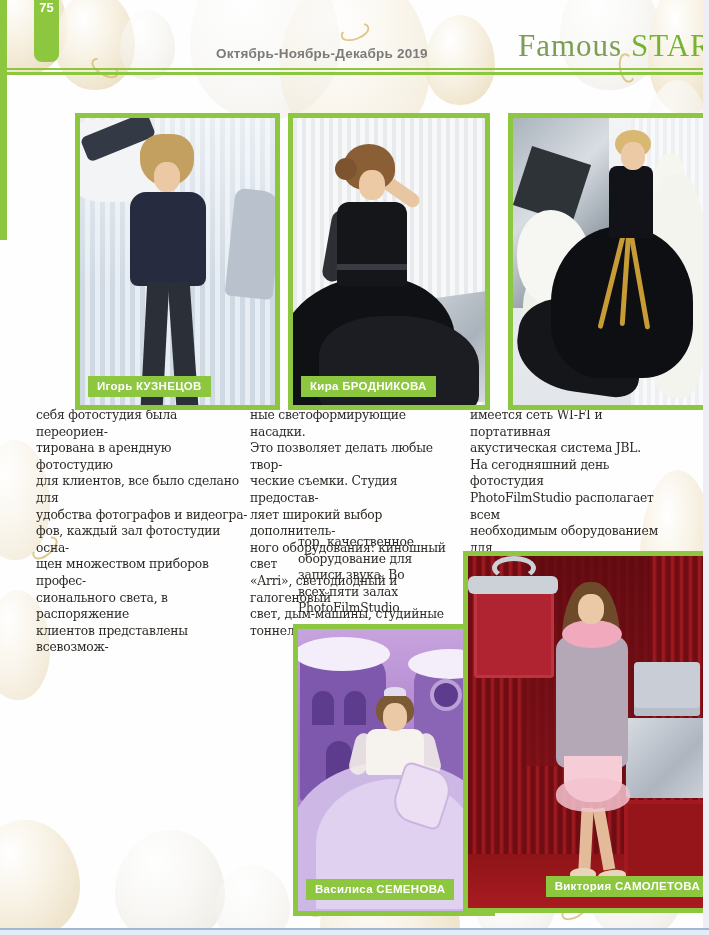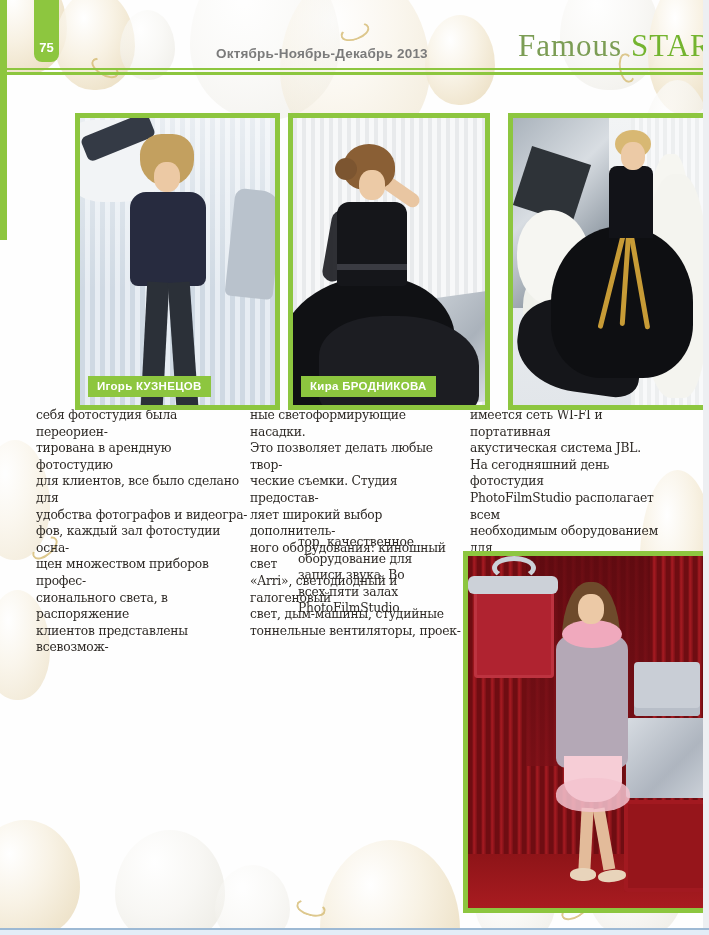--- a/index.html
+++ b/index.html
@@ -42,21 +42,21 @@
   .c7{left:612px;top:60px;transform:rotate(80deg)}
 
   
   .left-strip{left:0;top:0;width:7px;height:240px;background:#8dc63f;z-index:2}
   .right-strip{right:0;top:0;width:6px;height:935px;background:#edeff2;z-index:6}
   .bottom-strip{left:0;bottom:0;width:709px;height:7px;background:#e3edf7;border-top:2px solid #9db9d4;z-index:7}
   .rule{left:0;width:709px;background:#8dc63f;z-index:2}
   .rule-top{top:68px;height:2px}
   .rule-bot{top:72px;height:3px}
   .page-tab{left:34px;top:0;width:25px;height:62px;background:#8dc63f;border-radius:0 0 8px 8px;
-            z-index:3;display:flex;align-items:flex-end;justify-content:center;padding-bottom:7px;
+            z-index:3;display:flex;align-items:flex-start;justify-content:center;padding-bottom:7px;
             color:#fff;font:700 13px "Liberation Sans", sans-serif;}
   .page-tab span{position:static}
   .issue-date{left:216px;top:46px;color:#7b7b7b;z-index:2;
               font:700 13.5px "Liberation Sans", sans-serif;letter-spacing:.2px;}
   .brand{left:518px;top:28px;z-index:2;font-family:"Liberation Serif", serif;font-size:31px;
          letter-spacing:1px;white-space:nowrap;}
   .brand .w1{position:static;color:#7c9d55}
   .brand .w2{position:static;color:#74b42f}
 
   
@@ -217,21 +217,21 @@
   <span class="curl c5"></span>
   <span class="curl c6"></span>
   <span class="curl c7"></span>
 
   <div class="left-strip"></div>
   <div class="rule rule-top"></div>
   <div class="rule rule-bot"></div>
   <div class="page-tab">
     <span>75</span>
   </div>
-  <div class="issue-date">Октябрь-Ноябрь-Декабрь 2013</div>
+  <div class="issue-date">Октябрь-Ноябрь-Декабрь 2019</div>
   <div class="brand">
     <span class="w1">Famous</span>
     <span class="w2">STAR</span>
   </div>
 
   <figure class="photo p2">
     <i class="bg"></i>
     <i class="foil"></i>
     <i class="skirt"></i>
       <i class="skirt2"></i>
@@ -271,20 +271,41 @@
       <i class="skirt"></i>
     <i class="g1"></i>
       <i class="g2"></i>
       <i class="g3"></i>
     <i class="bodice"></i>
       <i class="hair"></i>
       <i class="face"></i>
   </figure>
 
 
+  <figure class="photo p5">
+    <i class="bg"></i>
+    <i class="h1"></i>
+      <i class="s1"></i>
+    <i class="w1a"></i>
+      <i class="w1b"></i>
+      <i class="d1"></i>
+    <i class="h2"></i>
+      <i class="s2"></i>
+      <i class="w2a"></i>
+    <i class="skirt"></i>
+      <i class="skirt2"></i>
+    <i class="slvL"></i>
+      <i class="slvR"></i>
+    <i class="bodice"></i>
+      <i class="bag"></i>
+    <i class="hair"></i>
+      <i class="tiara"></i>
+      <i class="face"></i>
+    <span class="cap cap-bl2">Василиса СЕМЕНОВА</span>
+  </figure>
 
   <figure class="photo p6">
     <i class="bg"></i>
       <i class="curt"></i>
       <i class="floor"></i>
     <i class="giftT"></i>
       <i class="lidT"></i>
       <i class="bowT"></i>
     <i class="gR1"></i>
       <i class="gR2"></i>
@@ -292,20 +313,21 @@
     <i class="leg1"></i>
       <i class="leg2"></i>
       <i class="sh1"></i>
       <i class="sh2"></i>
     <i class="hair"></i>
       <i class="coat"></i>
     <i class="hem"></i>
       <i class="tulle"></i>
       <i class="fur"></i>
       <i class="face"></i>
+    <span class="cap cap-br">Виктория САМОЛЕТОВА</span>
   </figure>
 
   <div class="col col1">себя фотостудия была переориен-
 тирована в арендную фотостудию
 для клиентов, все было сделано для
 удобства фотографов и видеогра-
 фов, каждый зал фотостудии осна-
 щен множеством приборов профес-
 сионального света, в распоряжение
 клиентов представлены всевозмож-</div>

